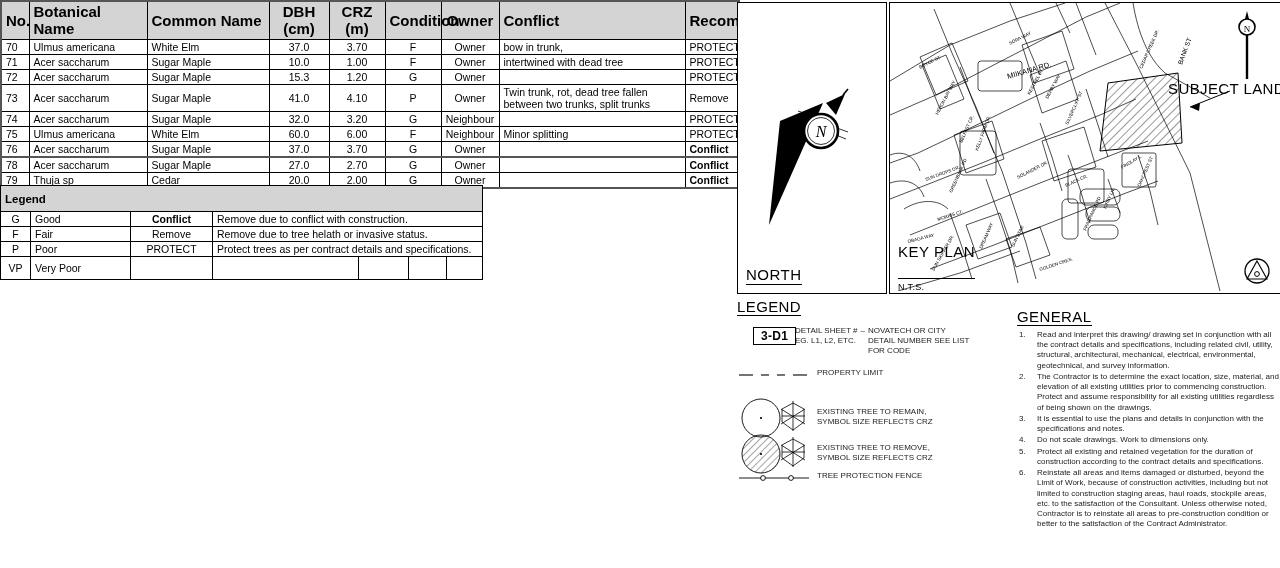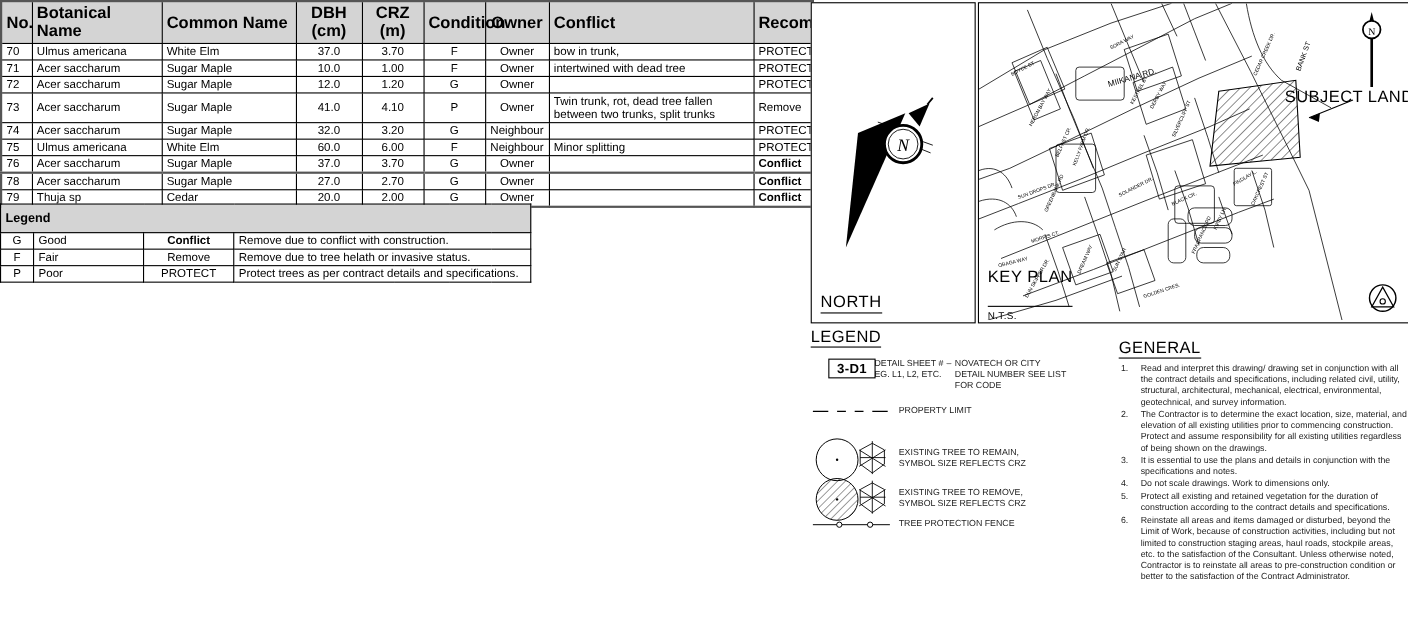--- a/index.html
+++ b/index.html
@@ -123,21 +123,21 @@
           <td class="num">1.00</td>
           <td class="cond">F</td>
           <td class="own">Owner</td>
           <td>intertwined with dead tree</td>
           <td class="rec">PROTECT</td>
         </tr>
         <tr>
           <td class="no">72</td>
           <td class="bot">Acer saccharum</td>
           <td>Sugar Maple</td>
-          <td class="num">12.0</td>
+          <td class="num">15.3</td>
           <td class="num">1.20</td>
           <td class="cond">G</td>
           <td class="own">Owner</td>
           <td></td>
           <td class="rec">PROTECT</td>
         </tr>
         <tr>
           <td class="no">73</td>
           <td class="bot">Acer saccharum</td>
           <td>Sugar Maple</td>
@@ -234,20 +234,29 @@
           <td class="code">F</td>
           <td class="word">Fair</td>
           <td class="rkey">Remove</td>
           <td class="rdesc" colspan="4">Remove due to tree helath or invasive status.</td>
         </tr>
         <tr>
           <td class="code">P</td>
           <td class="word">Poor</td>
           <td class="rkey">PROTECT</td>
           <td class="rdesc" colspan="4">Protect trees as per contract details and specifications.</td>
+        </tr>
+        <tr class="blank">
+          <td class="code">VP</td>
+          <td class="word">Very Poor</td>
+          <td class="rkey"></td>
+          <td></td>
+          <td></td>
+          <td></td>
+          <td></td>
         </tr>
       </tbody>
   </table>
 </div>
 
 <div id="north-panel">
   <svg width="146" height="288" viewBox="0 0 146 288">
 
     <polygon points="85,100 31,222 42,118" fill="#000"></polygon>
 

